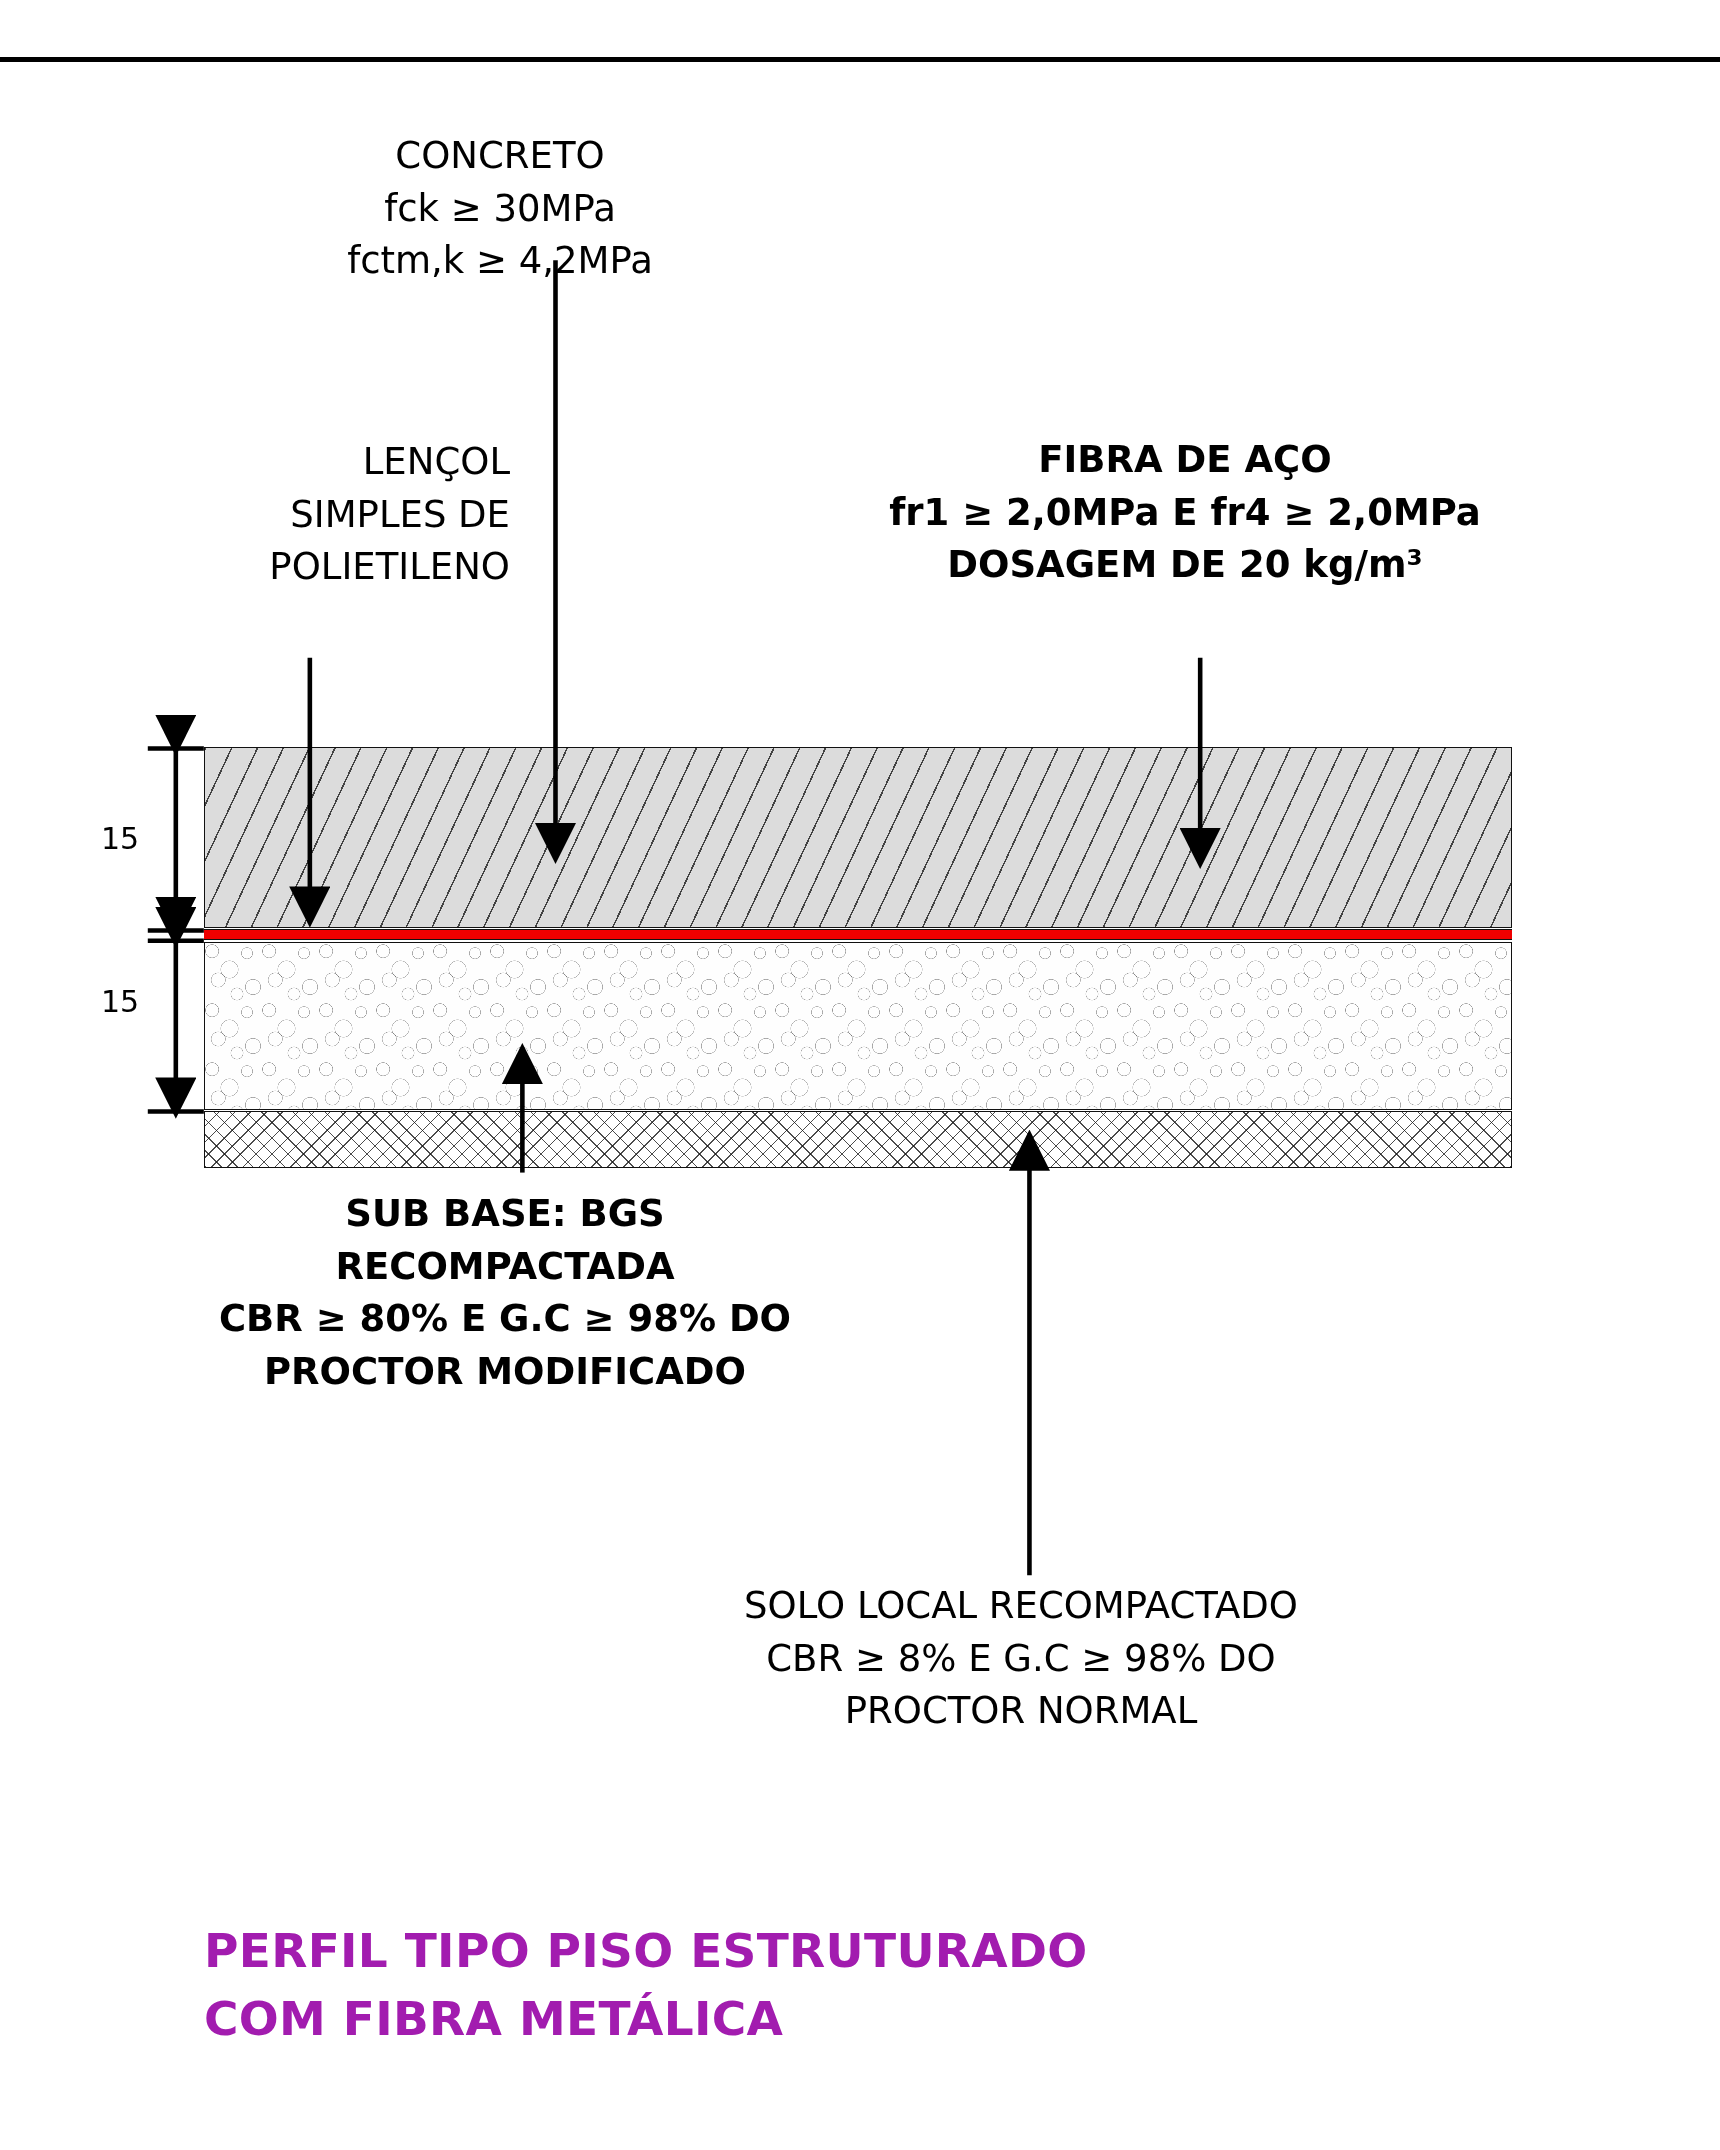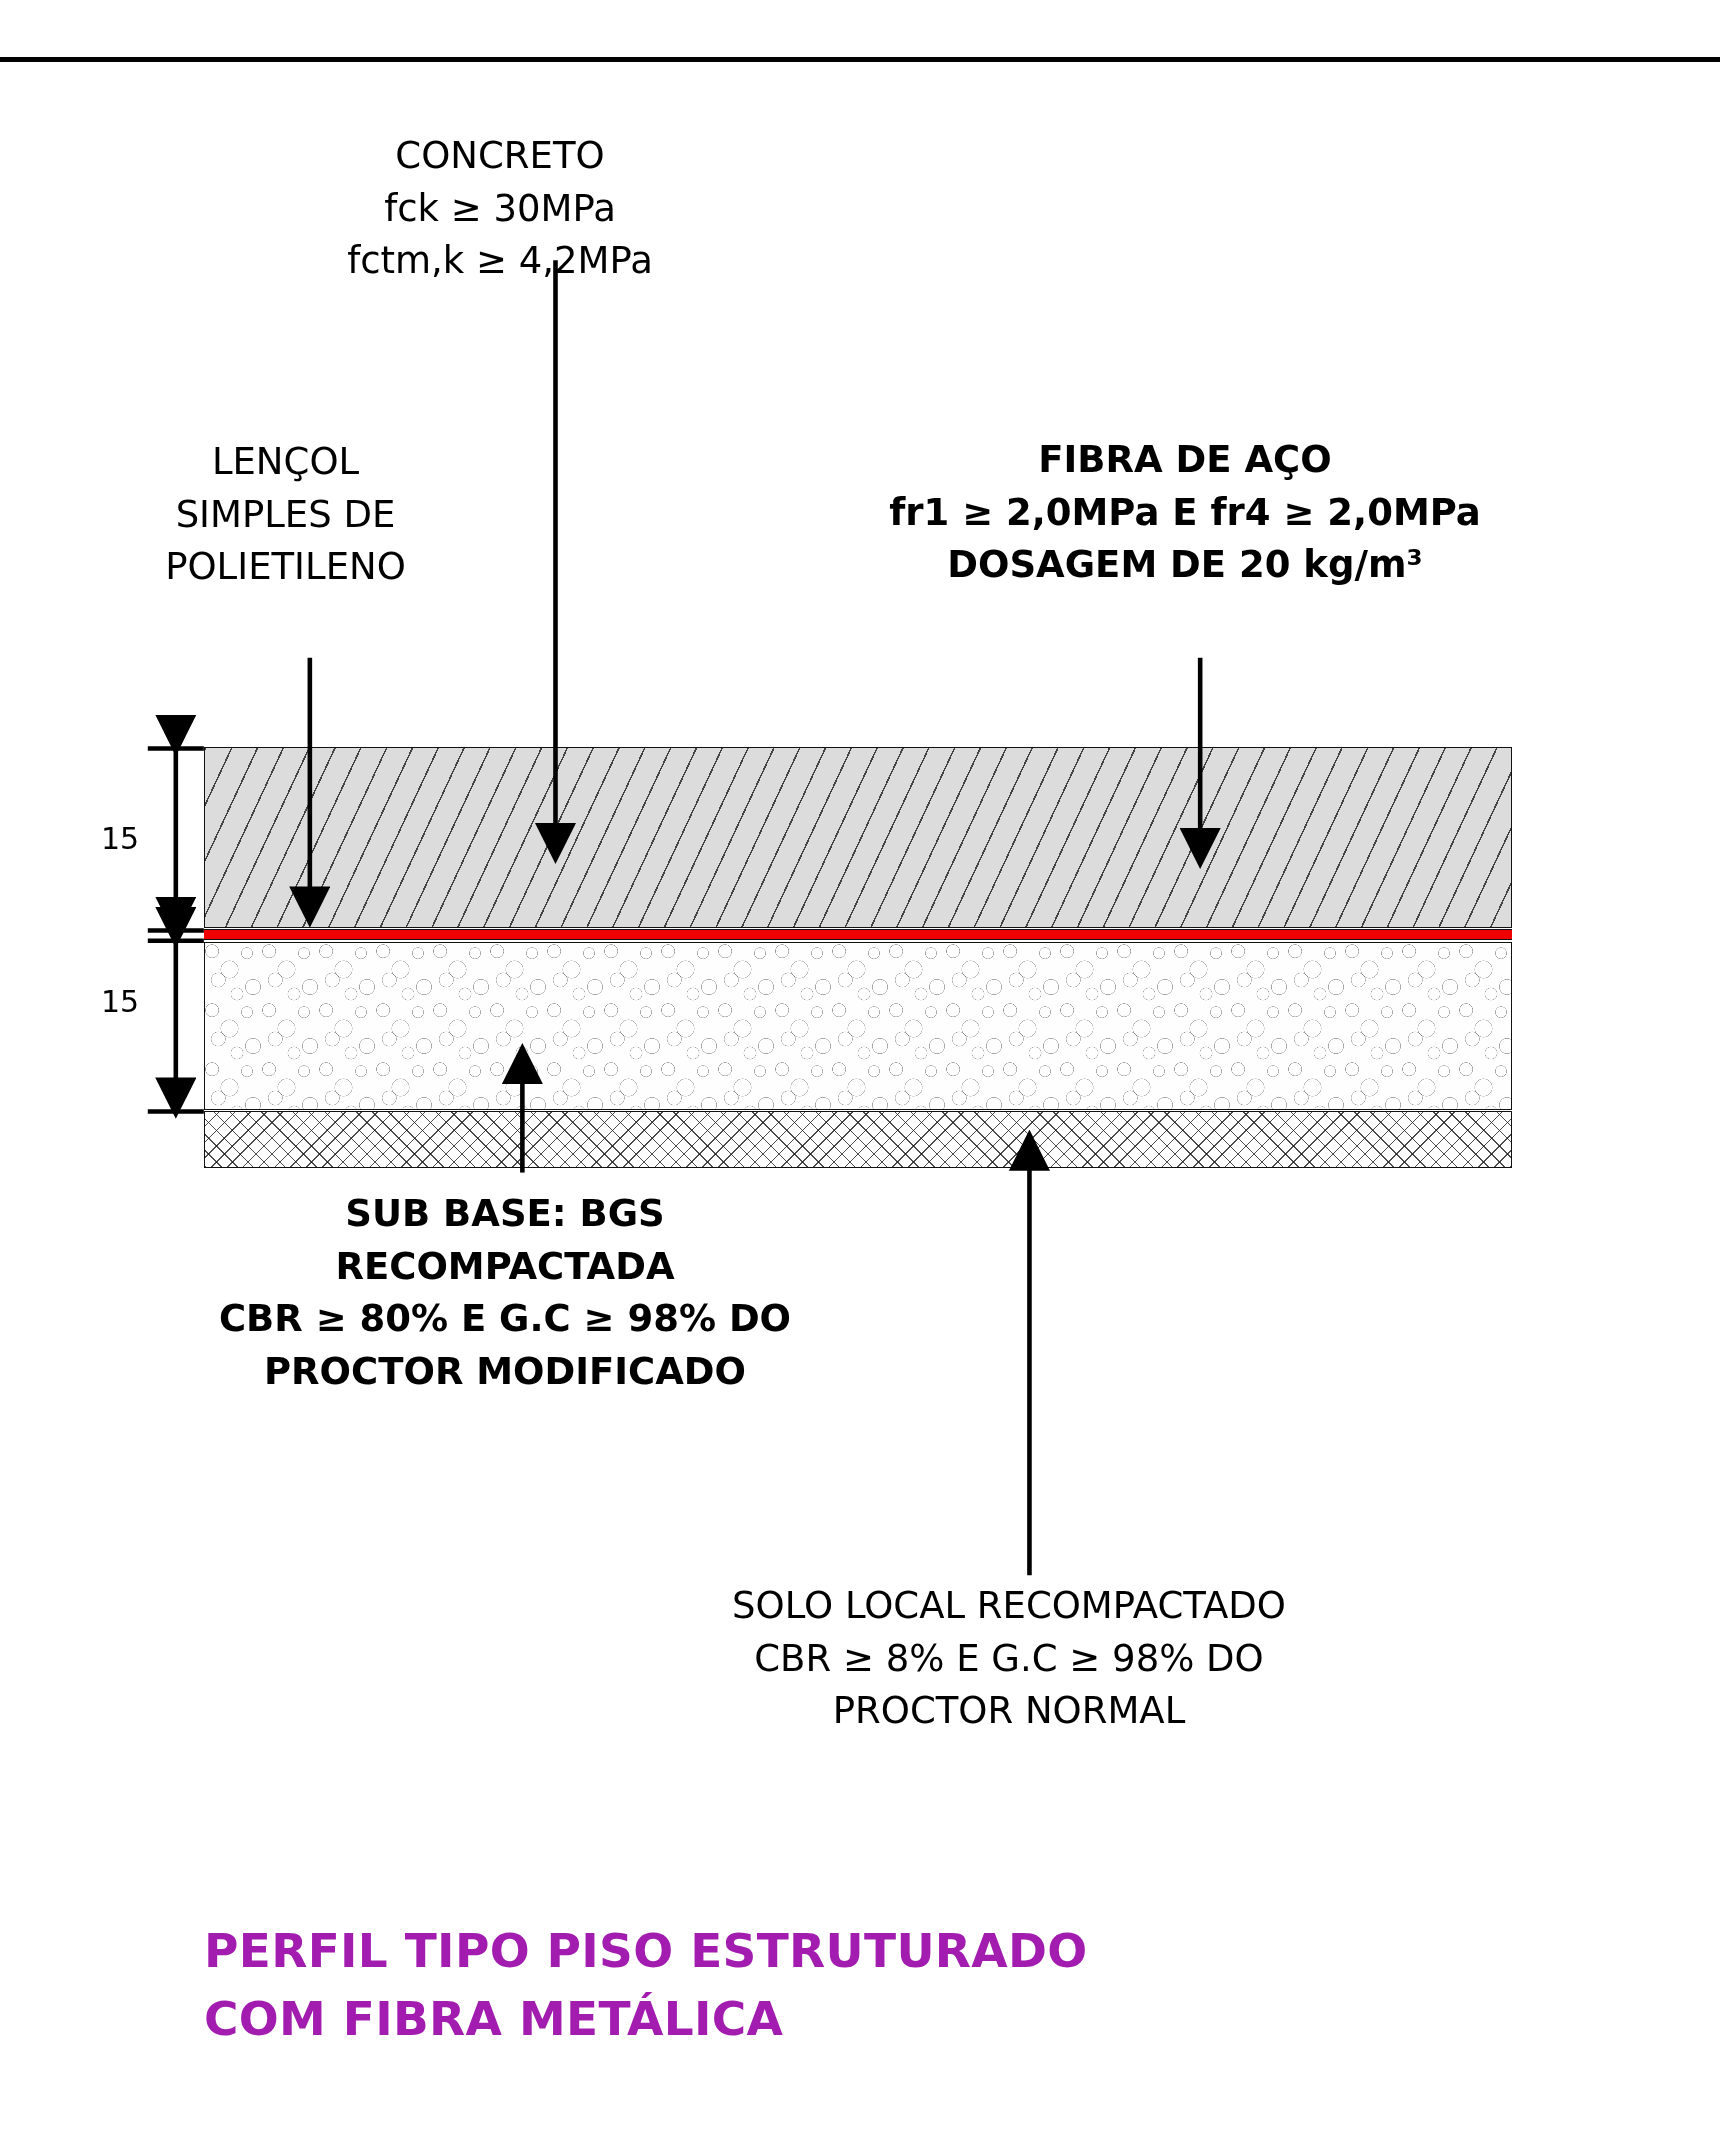--- a/index.html
+++ b/index.html
@@ -29,24 +29,24 @@
     position: absolute;
     text-align: center;
     line-height: 1.42;
     font-size: 37px;
     white-space: pre-line;
     color: #000000;
   }
 
   
   #label-concreto      { left: 245px;  top: 130px;  width: 510px; }
-  #label-lencol        { left: 61px;  top: 436px;  width: 449px;  }
+  #label-lencol        { left: 61px;  top: 436px;  width: 449px; text-align: right;  }
   #label-fibra         { left: 739px; top: 434px;  width: 892px; font-weight: bold; }
   #label-subbase       { left: 46px;   top: 1188px; width: 918px; font-weight: bold; }
-  #label-solo          { left: 499px;  top: 1580px; width: 1020px; }
+  #label-solo          { left: 511px;  top: 1580px; width: 1020px; }
 
   
   .dim-num {
     position: absolute;
     font-size: 30px;
     text-align: center;
     color: #000000;
   }
   #dim-top    { left: 87px; top: 821px; width: 66px; }
   #dim-bottom { left: 87px; top: 984px; width: 66px; }

